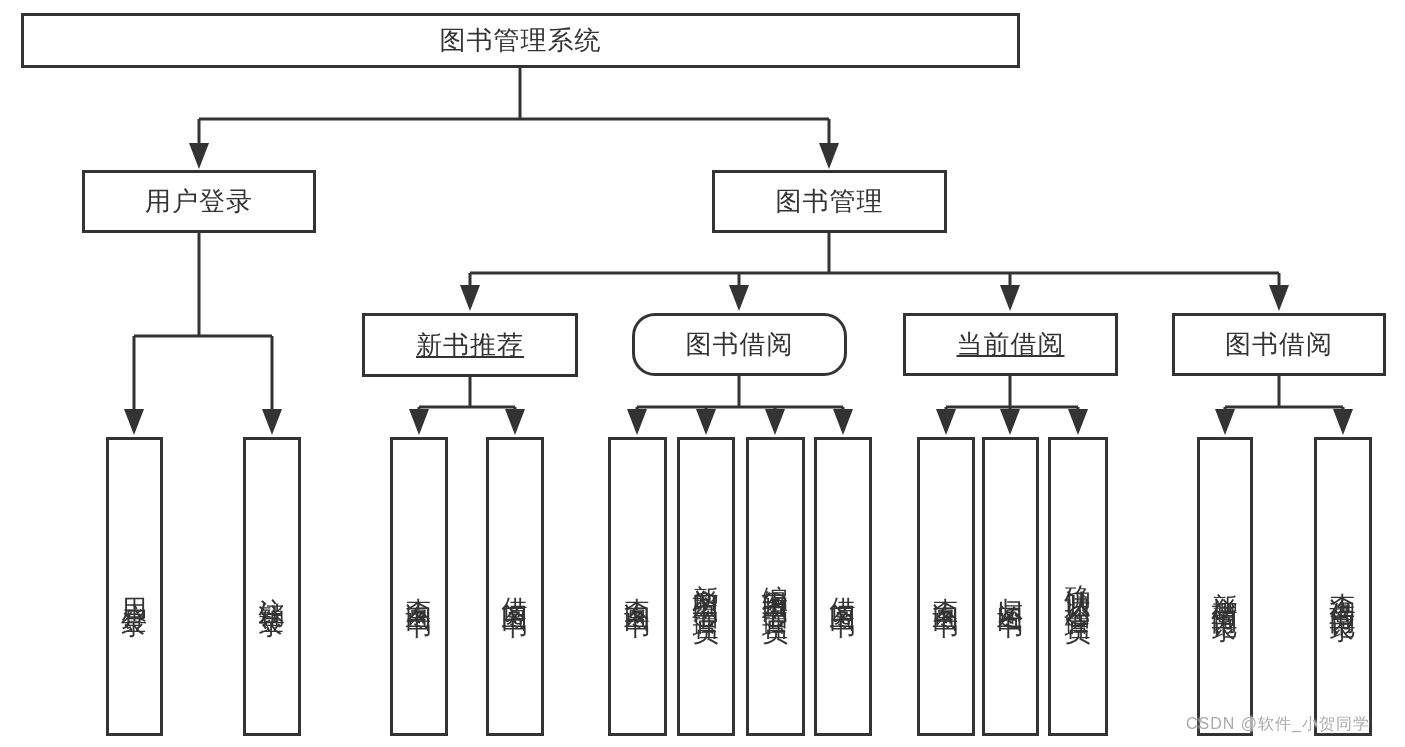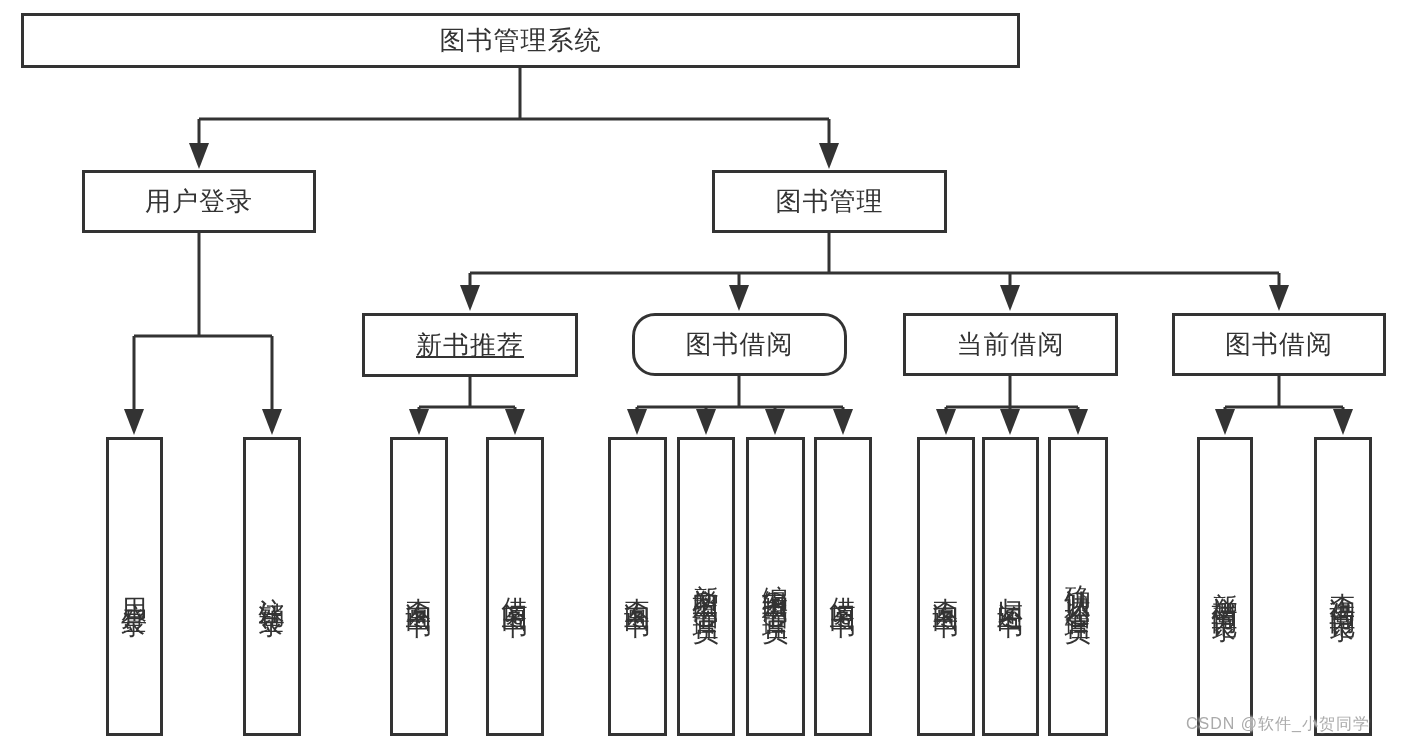--- a/index.html
+++ b/index.html
@@ -141,21 +141,21 @@
   <div class="box h-box" style="left:712px; top:170px; width:235px; height:63px;">
     <span>图书管理</span>
   </div>
 
   <div class="box h-box" style="left:362px; top:313px; width:216px; height:64px;text-decoration:underline;">
     <span>新书推荐</span>
   </div>
   <div class="box h-box" style="left:632px; top:313px; width:215px; height:63px;border-radius:23px;">
     <span>图书借阅</span>
   </div>
-  <div class="box h-box" style="left:903px; top:313px; width:215px; height:63px;">
+  <div class="box h-box" style="left:903px; top:313px; width:215px; height:63px;text-decoration:underline;">
     <span>当前借阅</span>
   </div>
   <div class="box h-box" style="left:1172px; top:313px; width:214px; height:63px;">
     <span>图书借阅</span>
   </div>
 
   <div class="box v-box" style="left:106px; top:437px; width:57px; height:299px;">
     <span class="v-label">用户登录</span>
   </div>
   <div class="box v-box" style="left:243px; top:437px; width:58px; height:299px;">

